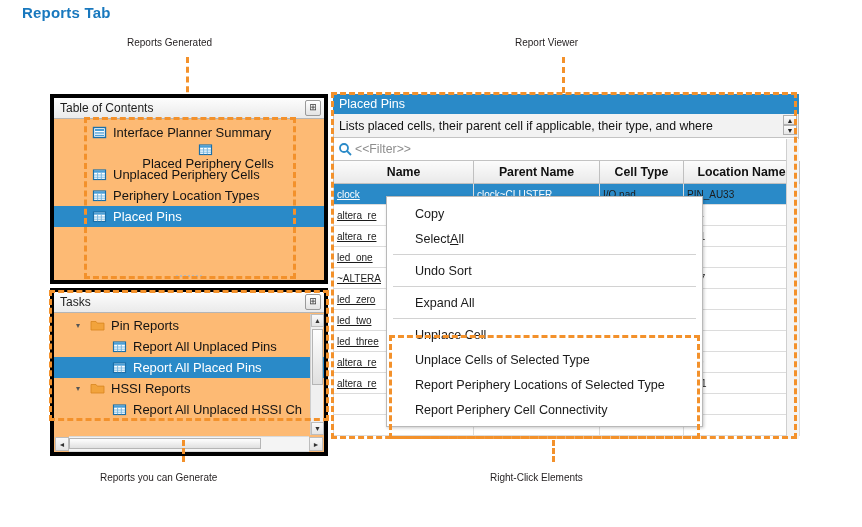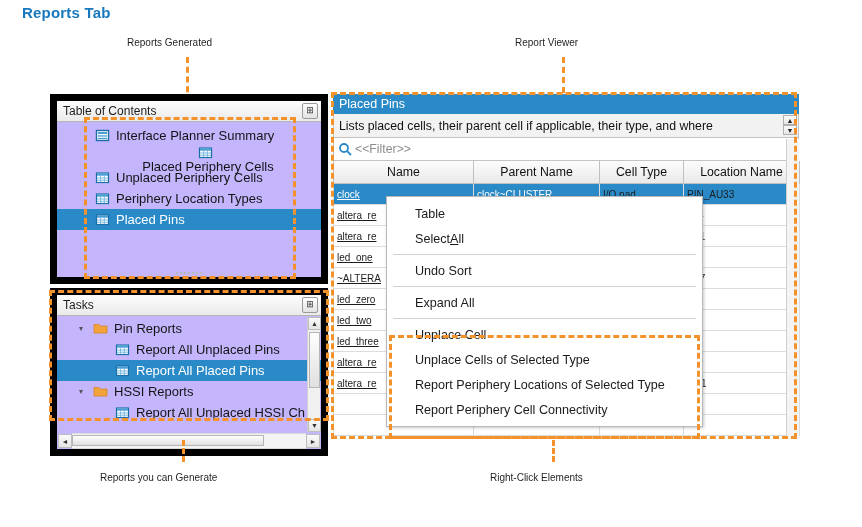--- a/index.html
+++ b/index.html
@@ -21,21 +21,21 @@
   .dash-v{
     width:0;border-left:3px dashed #f3912b;
   }
   
   .dash-box{
     border:3px dashed #f3912b;box-sizing:border-box;pointer-events:none;
   }
 
   
   .panel{
-    background:#c4b5fd;border:7px solid #000000;box-sizing:border-box;
+    background:#fdba74;border:4px solid #000000;box-sizing:border-box;
   }
   .panel-head{
     height:21px;background:linear-gradient(#fdfdfd,#eaeaea);
     border-bottom:1px solid #b5b5b5;
     display:flex;align-items:center;justify-content:space-between;
     padding:0 3px 0 6px;font-size:12px;color:#1c1c1c;box-sizing:border-box;
   }
   .pin-btn{
     width:14px;height:14px;border:1px solid #9a9a9a;border-radius:2px;
     background:linear-gradient(#ffffff,#e3e3e3);
@@ -76,21 +76,21 @@
   .rv-filter{
     height:23px;background:#fff;border:1px solid #c3c3c3;border-top:none;
     display:flex;align-items:center;padding-left:4px;box-sizing:border-box;
   }
   .filter-ph{font-size:12.3px;color:#8d8d8d;margin-left:3px;}
 
   table.grid{border-collapse:collapse;width:100%;table-layout:fixed;font-size:12px;}
   table.grid th{
     height:20px;background:linear-gradient(#fcfcfc,#e9e9e9);
     border:1px solid #c0c0c0;border-top:none;
-    font-weight:normal;font-size:12.3px;color:#111;
+    font-weight:bold;font-size:12.3px;color:#111;
   }
   table.grid td{
     height:20px;border:1px solid #dcdcdc;border-top:none;
     padding:0 3px;overflow:hidden;white-space:nowrap;
     font-size:10px;color:#1c1c1c;
   }
   td.link{color:#1a3fd0;text-decoration:underline;}
   tr.sel td{background:#2a8ac8;}
   tr.sel td.link{color:#ffffff;}
 
@@ -387,21 +387,21 @@
           <td></td>
           <td></td>
         </tr>
       </tbody>
   </table>
 </div>
 
 <div class="abs" style="left:786px;top:139px;width:13px;height:300px;background:#f4f4f4;border-left:1px solid #cfcfcf;box-sizing:border-box;"></div>
 
 <div class="abs" id="ctxmenu">
-    <div class="mi">Table</div>
+    <div class="mi">Copy</div>
     <div class="mi">Select <u>A</u>ll</div>
     <div class="msep"></div>
     <div class="mi">Undo Sort</div>
     <div class="msep"></div>
     <div class="mi">Expand All</div>
     <div class="msep"></div>
     <div class="mi">Unplace Cell</div>
     <div class="mi">Unplace Cells of Selected Type</div>
     <div class="mi">Report Periphery Locations of Selected Type</div>
     <div class="mi">Report Periphery Cell Connectivity</div>

